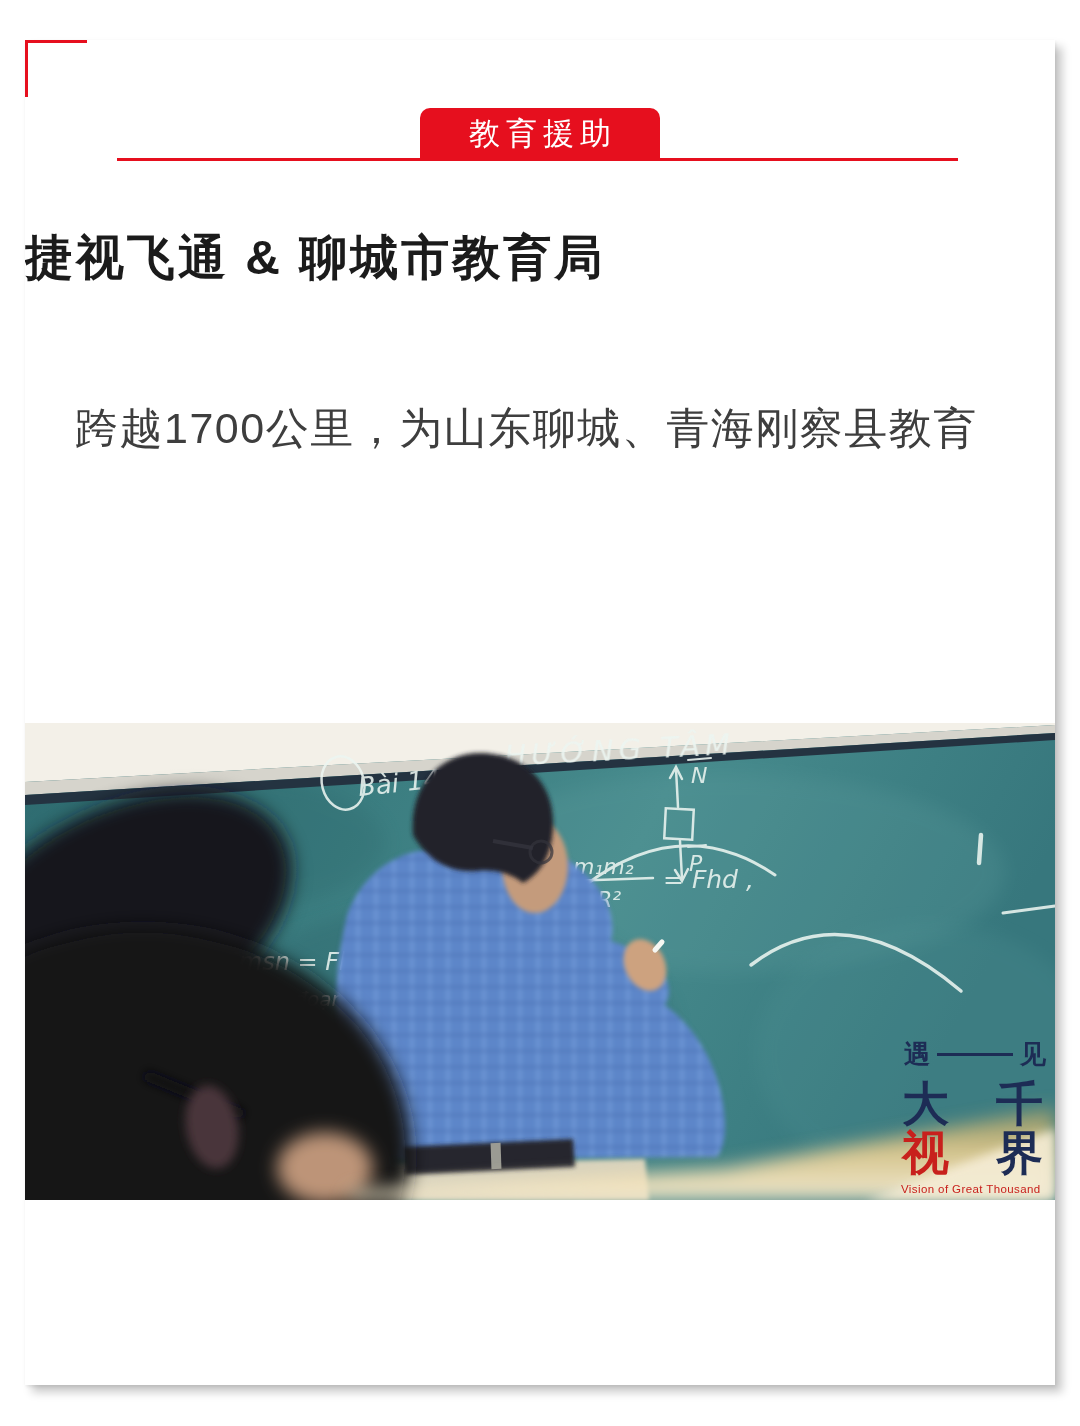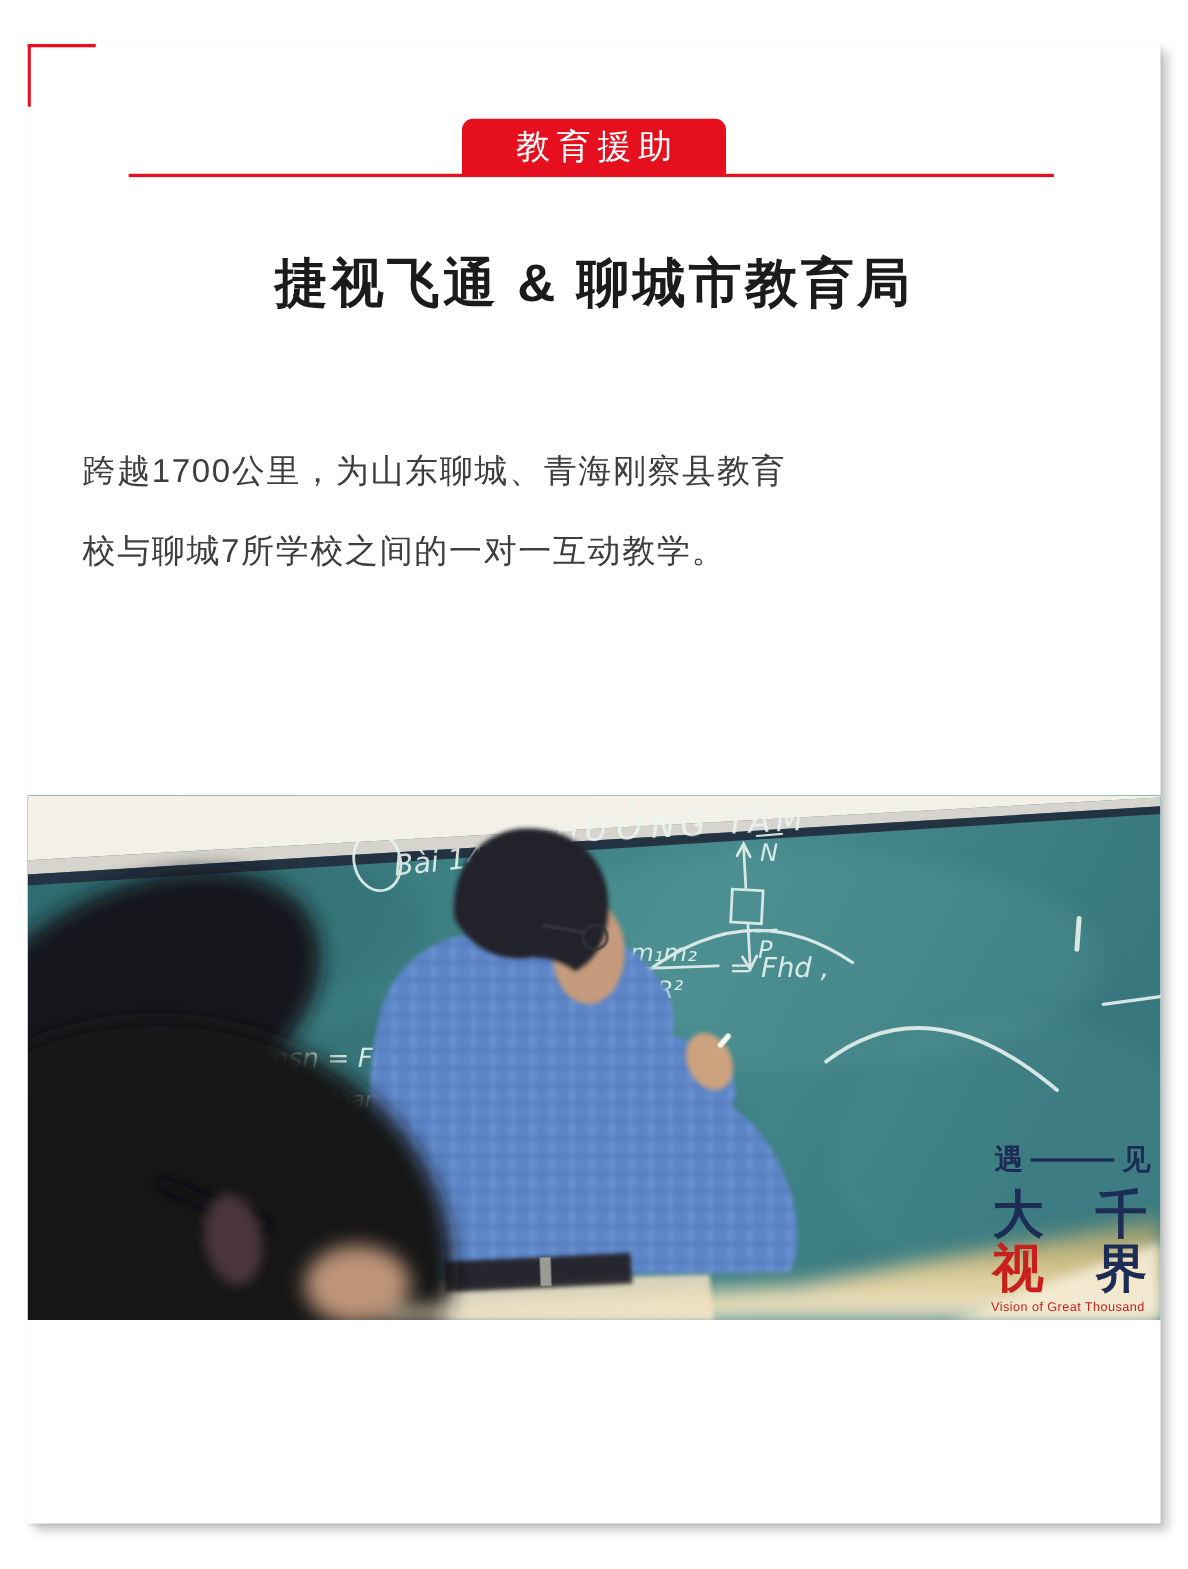--- a/index.html
+++ b/index.html
@@ -30,29 +30,29 @@
   .badge {
     position: absolute; left: 395px; top: 68px; width: 240px; height: 51px;
     background: var(--accent-red, #e60f1e);
     border-radius: 10px 10px 0 0;
     display: flex; align-items: center; justify-content: center;
   }
   .badge-label { color: #fff; font-size: 31px; letter-spacing: 6px; padding-left: 6px; text-align: right; }
 
   .title {
     position: absolute; left: 0; top: 186px; width: 100%; margin: 0;
-    text-align: center; white-space: nowrap;
+    text-align: left; white-space: nowrap;
     font-size: 48px; font-weight: 700; letter-spacing: 3px;
     color: var(--title-color, #1b1b1b);
   }
 
   .paragraph { position: absolute; left: 50px; top: 352px; width: 945px; overflow: hidden; }
   .pline {
     height: 73px; line-height: 73px; white-space: nowrap;
-    font-size: 30px; letter-spacing: 1.5px;
+    font-size: 43px; letter-spacing: 1.5px;
     color: var(--body-color, #3e3e3e);
   }
 
   .photo {
     position: absolute; left: 0; top: 683px; width: 1030px; height: 477px;
     background: #37767b; overflow: hidden;
   }
   .photo svg { position: absolute; left: 0; top: 0; }
 
   .watermark { position: absolute; left: 876px; top: 314px; width: 148px; z-index: 5;
@@ -79,21 +79,20 @@
 
     <div class="rule"></div>
     <div class="badge">
       <span class="badge-label">教育援助</span>
     </div>
 
     <h1 class="title">捷视飞通 &amp; 聊城市教育局</h1>
 
     <div class="paragraph">
       <div class="pline">跨越1700公里，为山东聊城、青海刚察县教育</div>
-      <div class="pline">校与聊城7所学校之间的一对一互动教学。</div>
     </div>
 
     <div class="photo">
       <svg width="1030" height="477" viewBox="0 0 1030 477">
         <defs>
           <linearGradient id="boardG" x1="0" y1="0" x2="1" y2="0.25">
             <stop offset="0" stop-color="#2e6b70"></stop>
             <stop offset="0.35" stop-color="#3b7d80"></stop>
             <stop offset="0.62" stop-color="#478b8d"></stop>
             <stop offset="0.85" stop-color="#3d7f83"></stop>

